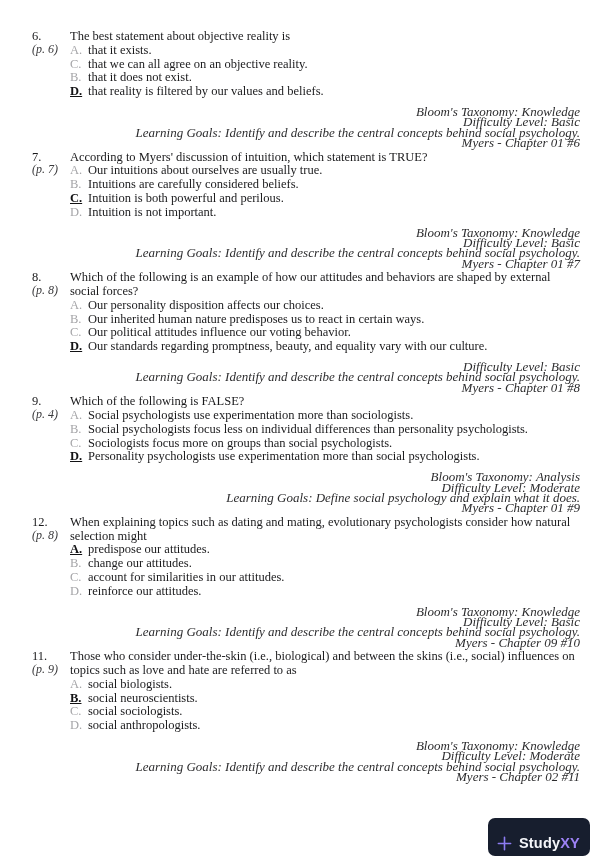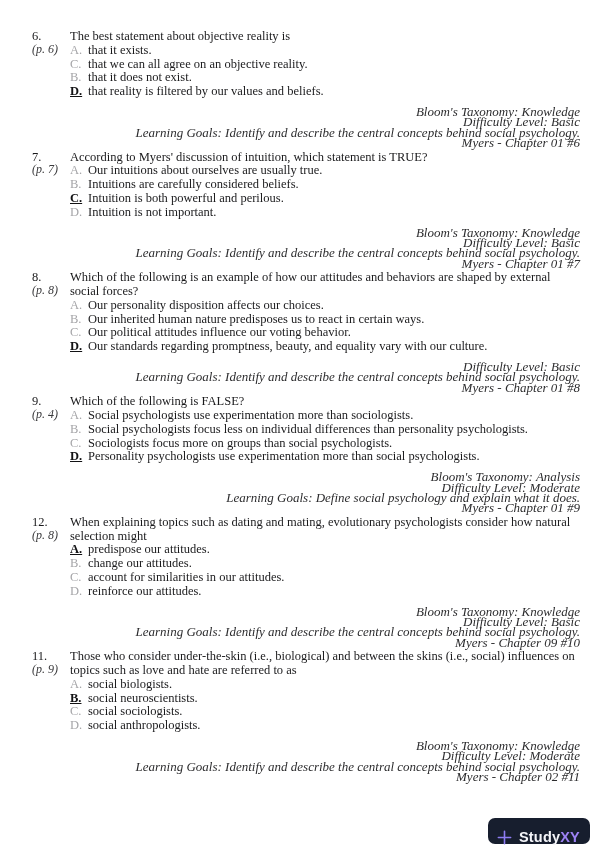--- a/index.html
+++ b/index.html
@@ -56,21 +56,21 @@
     line-height:10.4px;
     color:#2c2c2e;
     margin-top:8px;
     margin-bottom:2px;
   }
   .meta-line { }
   .brand-badge {
     position:absolute;
     top:818px;
     right:22px;
-    height:26px;
+    height:38px;
     background:#171e2e;
     border-radius:7px;
     display:flex;
     align-items:center;
     gap:6px;
     padding:12px 10px 0 8px;
     font-family:"Liberation Sans", sans-serif;
     cursor:pointer;
   }
   .logo-plus { display:flex; align-items:center; }

